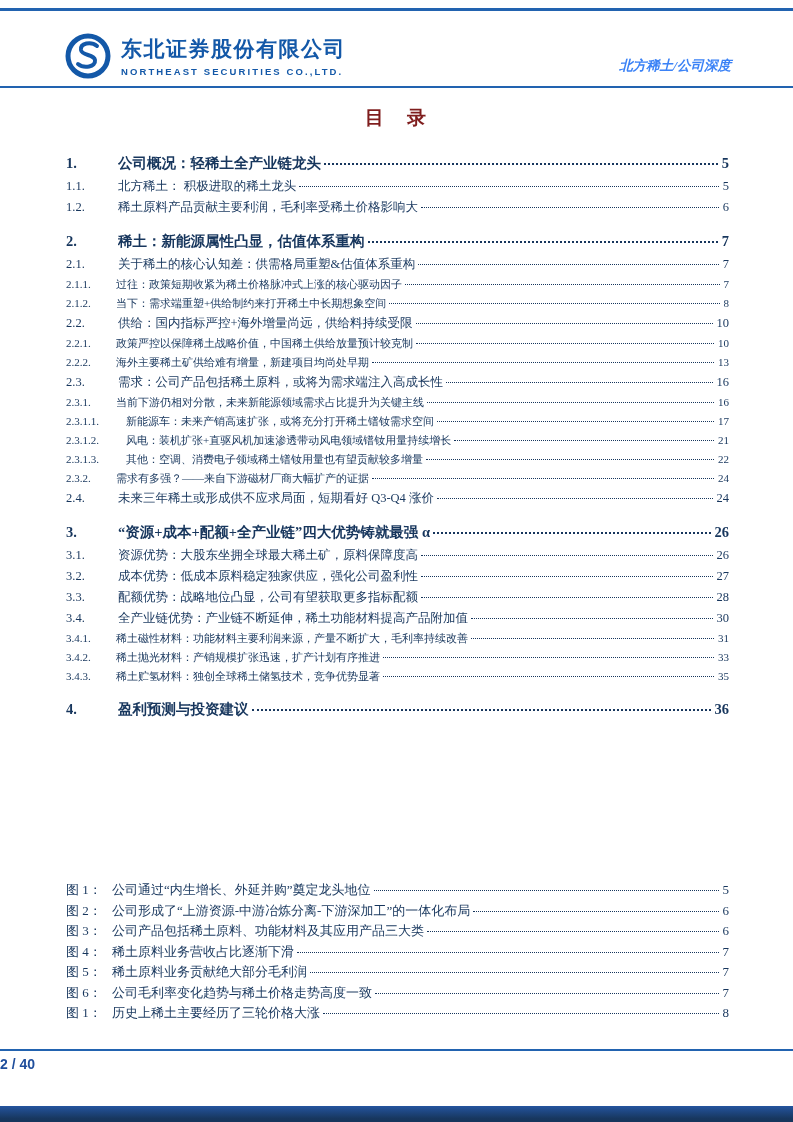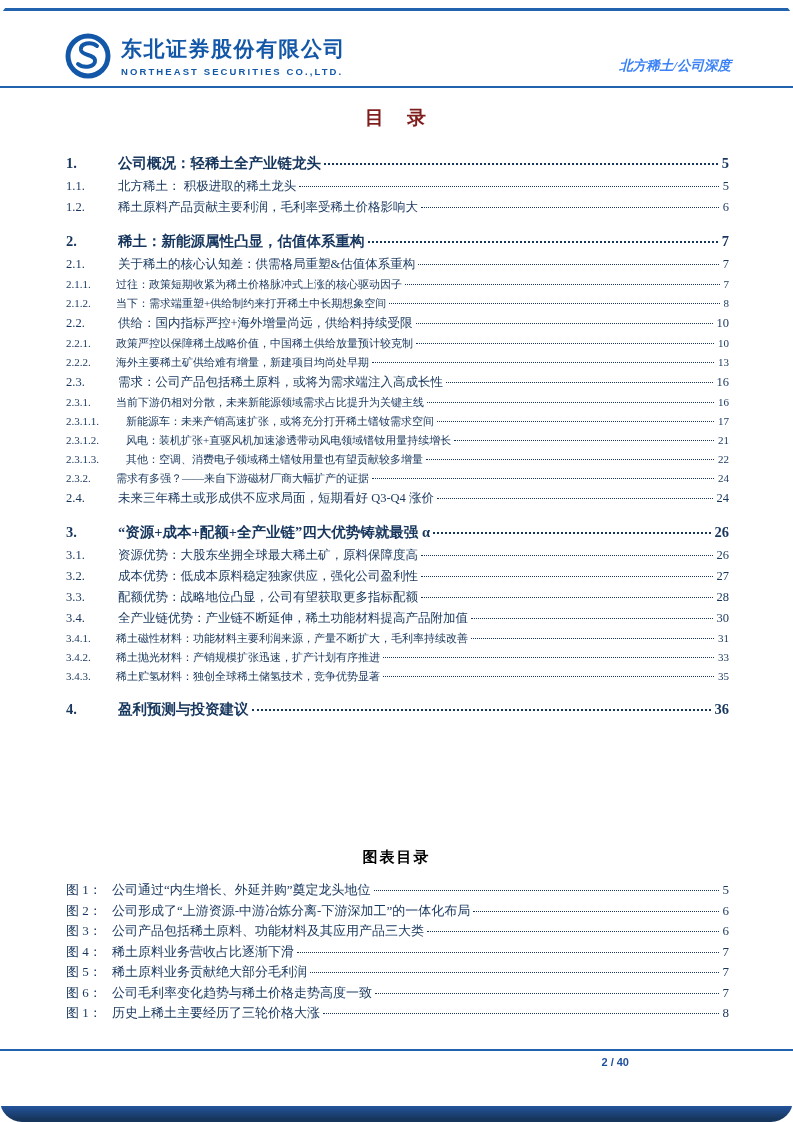--- a/index.html
+++ b/index.html
@@ -1,21 +1,20 @@
 <!DOCTYPE html>
 <html><head>
 <meta charset="utf-8">
 <style>
   * { margin:0; padding:0; box-sizing:border-box; }
   html,body { background:#ffffff; }
   .page {
     width:793px; height:1122px; background:#ffffff; position:relative;
     margin:0 auto; overflow:hidden;
     font-family:"Liberation Serif","DejaVu Serif",serif;
-    border-radius:22px;
   }
   .top-rule { position:absolute; top:8px; left:0; width:793px; height:3px; background:#2263B0; }
   .header { position:absolute; top:22px; left:64px; right:62px; height:58px;
             display:flex; justify-content:space-between; align-items:flex-end; }
   .brand { display:flex; align-items:center; gap:9px; }
   .logo svg { width:48px; height:48px; display:block; }
   .company-cn { font-size:21px; font-weight:bold; color:#1358A8; letter-spacing:1.5px;
                 font-family:"Liberation Sans","DejaVu Sans",sans-serif; }
   .company-en { font-size:9.5px; font-weight:bold; color:#1358A8; letter-spacing:2.1px;
                 margin-top:3px; font-family:"Liberation Sans","DejaVu Sans",sans-serif; }
@@ -43,22 +42,22 @@
   .level-4 .toc-num { width:60px; }
 
   .fig-title { position:absolute; top:848px; left:0; width:793px; text-align:center;
                font-size:15px; font-weight:bold; color:#000000; letter-spacing:2px; }
   .fig-list { position:absolute; top:880px; left:66px; width:663px; }
   .fig-row { display:flex; align-items:baseline; color:#17365D; font-size:13px;
              font-weight:normal; line-height:20.5px; }
   .fig-label { flex:none; width:46px; }
 
   .footer-rule { position:absolute; top:1049px; left:0; width:793px; height:2px; background:#2263B0; }
-  .page-number { position:absolute; top:1056px; left:0; width:629px; text-align:right;
-                 font-size:11px; font-weight:bold; color:#1F4E9C;
+  .page-number { position:absolute; top:1056px; left:0; width:629px; text-align:left;
+                 font-size:14px; font-weight:bold; color:#1F4E9C;
                  font-family:"Liberation Sans","DejaVu Sans",sans-serif; }
   .bottom-bar { position:absolute; bottom:0; left:0; width:793px; height:16px;
                 background:linear-gradient(180deg,#24549E 0%,#17365D 80%); }
 </style>
 </head>
 <body>
 
 <div class="page">
 
   <div class="top-rule"></div>
@@ -235,21 +234,20 @@
         <span class="toc-page">35</span>
       </div>
       <div class="toc-row level-1">
         <span class="toc-num">4.</span>
         <span class="toc-text">盈利预测与投资建议</span>
         <span class="leader"></span>
         <span class="toc-page">36</span>
       </div>
     </div>
 
-  <h2 class="fig-title">图表目录</h2>
 
   <div id="fig-list" class="fig-list">
       <div class="fig-row">
         <span class="fig-label">图 1：</span>
         <span class="toc-text">公司通过“内生增长、外延并购”奠定龙头地位</span>
         <span class="leader"></span>
         <span class="toc-page">5</span>
       </div>
       <div class="fig-row">
         <span class="fig-label">图 2：</span>

